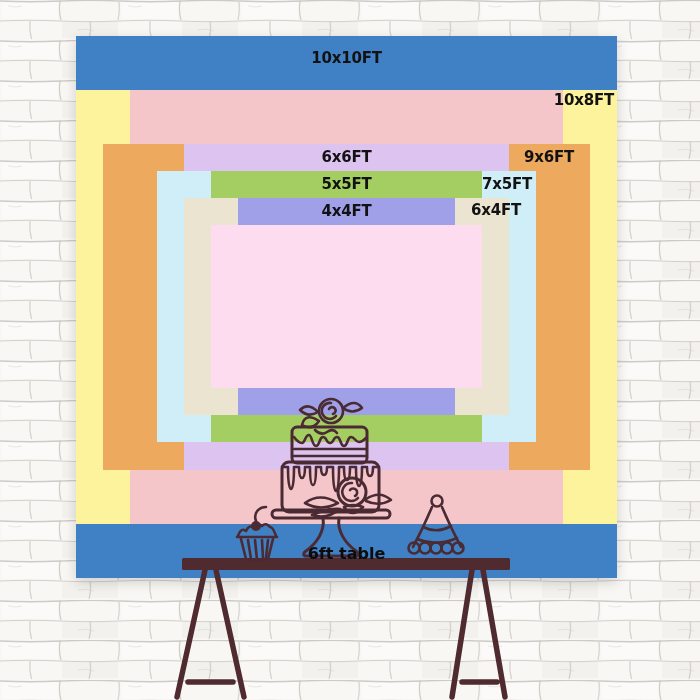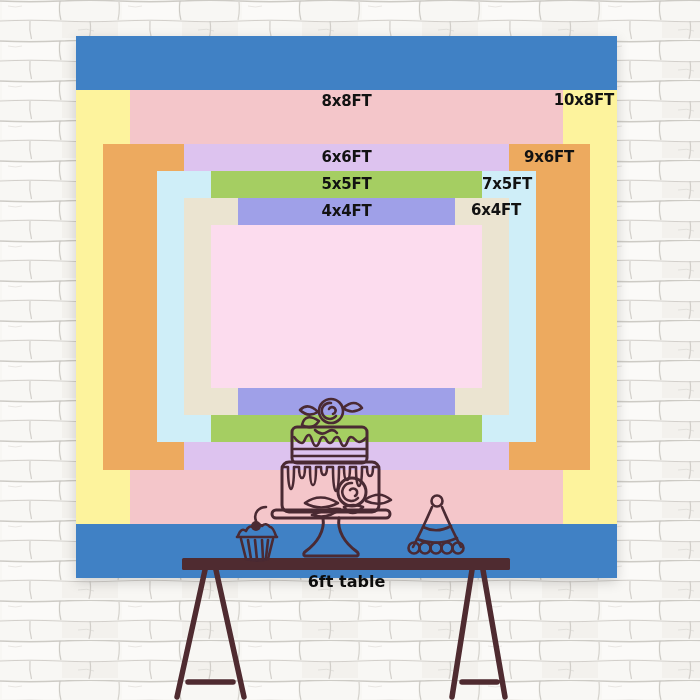--- a/index.html
+++ b/index.html
@@ -17,21 +17,21 @@
   .lbl{
     position:absolute;font-size:15px;font-weight:700;color:#121212;
     line-height:18px;white-space:nowrap;letter-spacing:-0.2px;
   }
   .c{left:0;right:0;text-align:center;}
   .art{position:absolute;inset:0;z-index:5;pointer-events:none;}
   .ln{stroke:#4a2a33;stroke-width:3;fill:none;stroke-linecap:round;stroke-linejoin:round;}
   .ln2{stroke:#4a2a33;stroke-width:2.6;fill:none;stroke-linecap:round;stroke-linejoin:round;}
   .leg{stroke:#4f2b30;stroke-width:5.5;fill:none;stroke-linecap:round;}
   .table-label{
-    position:absolute;left:76px;top:572px;width:541px;text-align:center;
+    position:absolute;left:76px;top:544px;width:541px;text-align:center;
     font-size:16px;font-weight:700;color:#0c0c0c;z-index:6;
   }
 </style>
 </head>
 <body>
 
 <svg class="wall" width="700" height="700" aria-hidden="true">
   <defs>
     <pattern id="brickPat" width="120" height="40" patternUnits="userSpaceOnUse">
       <rect width="120" height="40" fill="#f8f7f4"></rect>
@@ -55,21 +55,21 @@
   <div class="rect" style="left: 0px; top: 54px; width: 541px; height: 434px; background: rgb(253, 243, 157);"></div>
   <div class="rect" style="left: 54px; top: 54px; width: 433px; height: 434px; background: rgb(244, 198, 202);"></div>
   <div class="rect" style="left: 27px; top: 108px; width: 487px; height: 326px; background: rgb(237, 170, 95);"></div>
   <div class="rect" style="left: 108px; top: 108px; width: 325px; height: 326px; background: rgb(221, 195, 239);"></div>
   <div class="rect" style="left: 81px; top: 135px; width: 379px; height: 271px; background: rgb(207, 238, 248);"></div>
   <div class="rect" style="left: 135px; top: 135px; width: 271px; height: 271px; background: rgb(165, 206, 98);"></div>
   <div class="rect" style="left: 108px; top: 162px; width: 325px; height: 217px; background: rgb(235, 228, 209);"></div>
   <div class="rect" style="left: 162px; top: 162px; width: 217px; height: 217px; background: rgb(159, 160, 232);"></div>
   <div class="rect" style="left: 135px; top: 189px; width: 271px; height: 163px; background: rgb(252, 220, 238);"></div>
 
-  <div class="lbl c" style="top:56px">8x8FT</div>
+  <div class="lbl c" style="top:13px">10x10FT</div>
   <div class="lbl" style="right:3px;top:55px">10x8FT</div>
   <div class="lbl c" style="top:112px">6x6FT</div>
   <div class="lbl" style="right:43px;top:112px">9x6FT</div>
   <div class="lbl c" style="top:139px">5x5FT</div>
   <div class="lbl" style="right:85px;top:139px">7x5FT</div>
   <div class="lbl c" style="top:166px">4x4FT</div>
   <div class="lbl" style="right:96px;top:165px">6x4FT</div>
 </div>
 
 <svg class="art" width="700" height="700">

